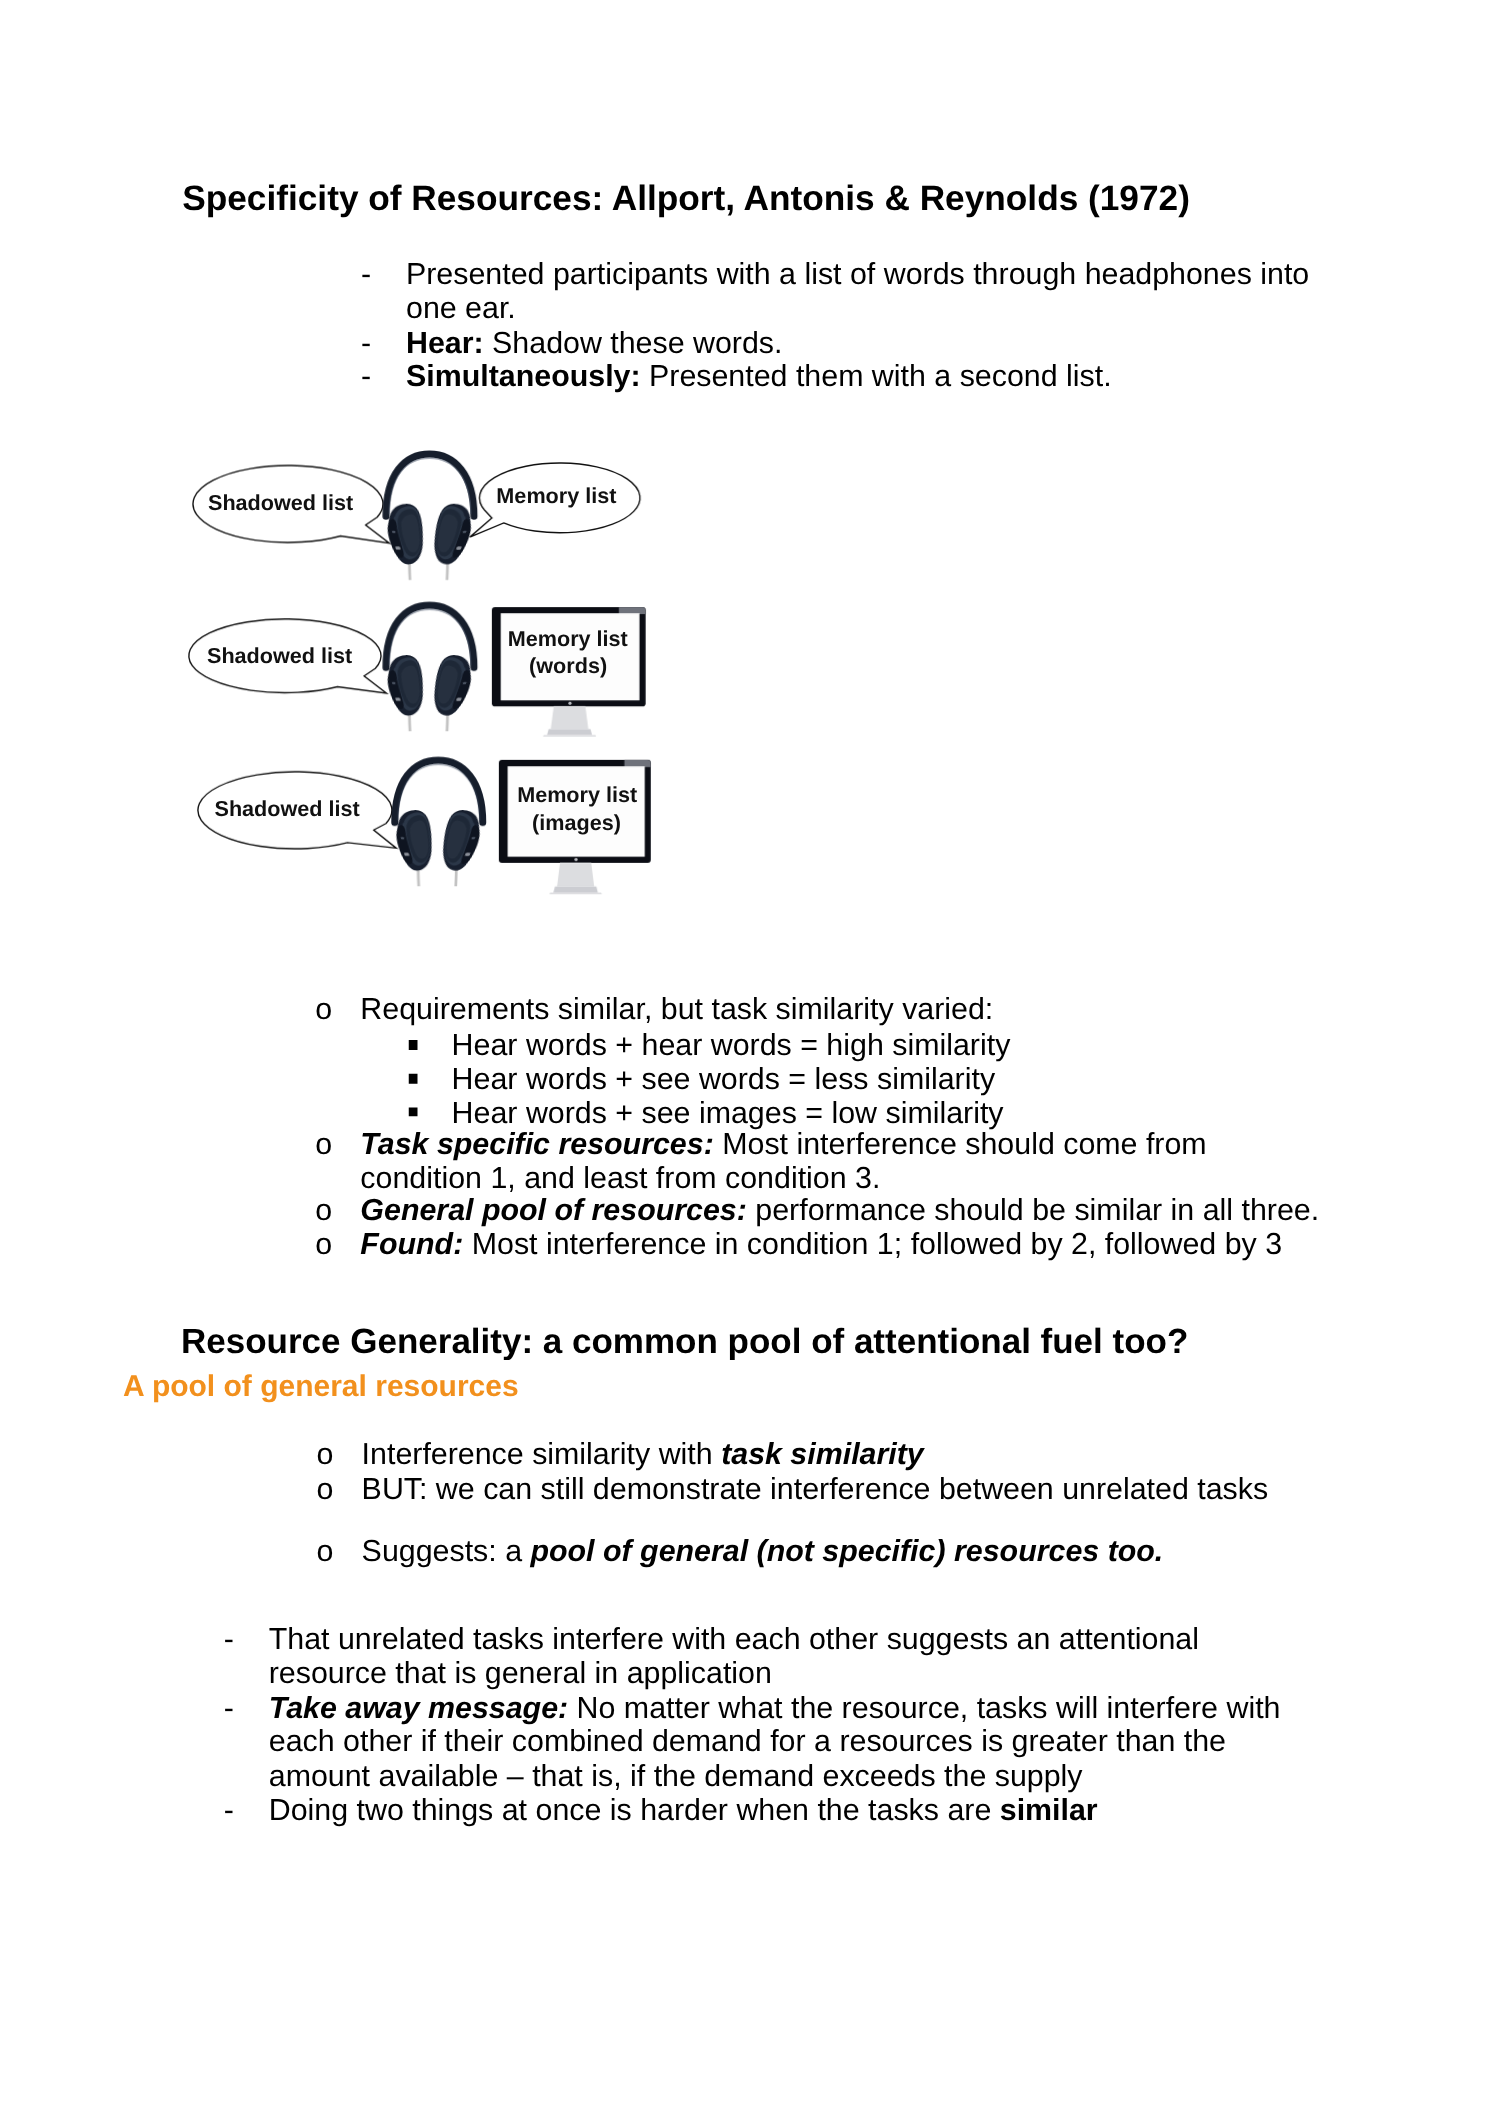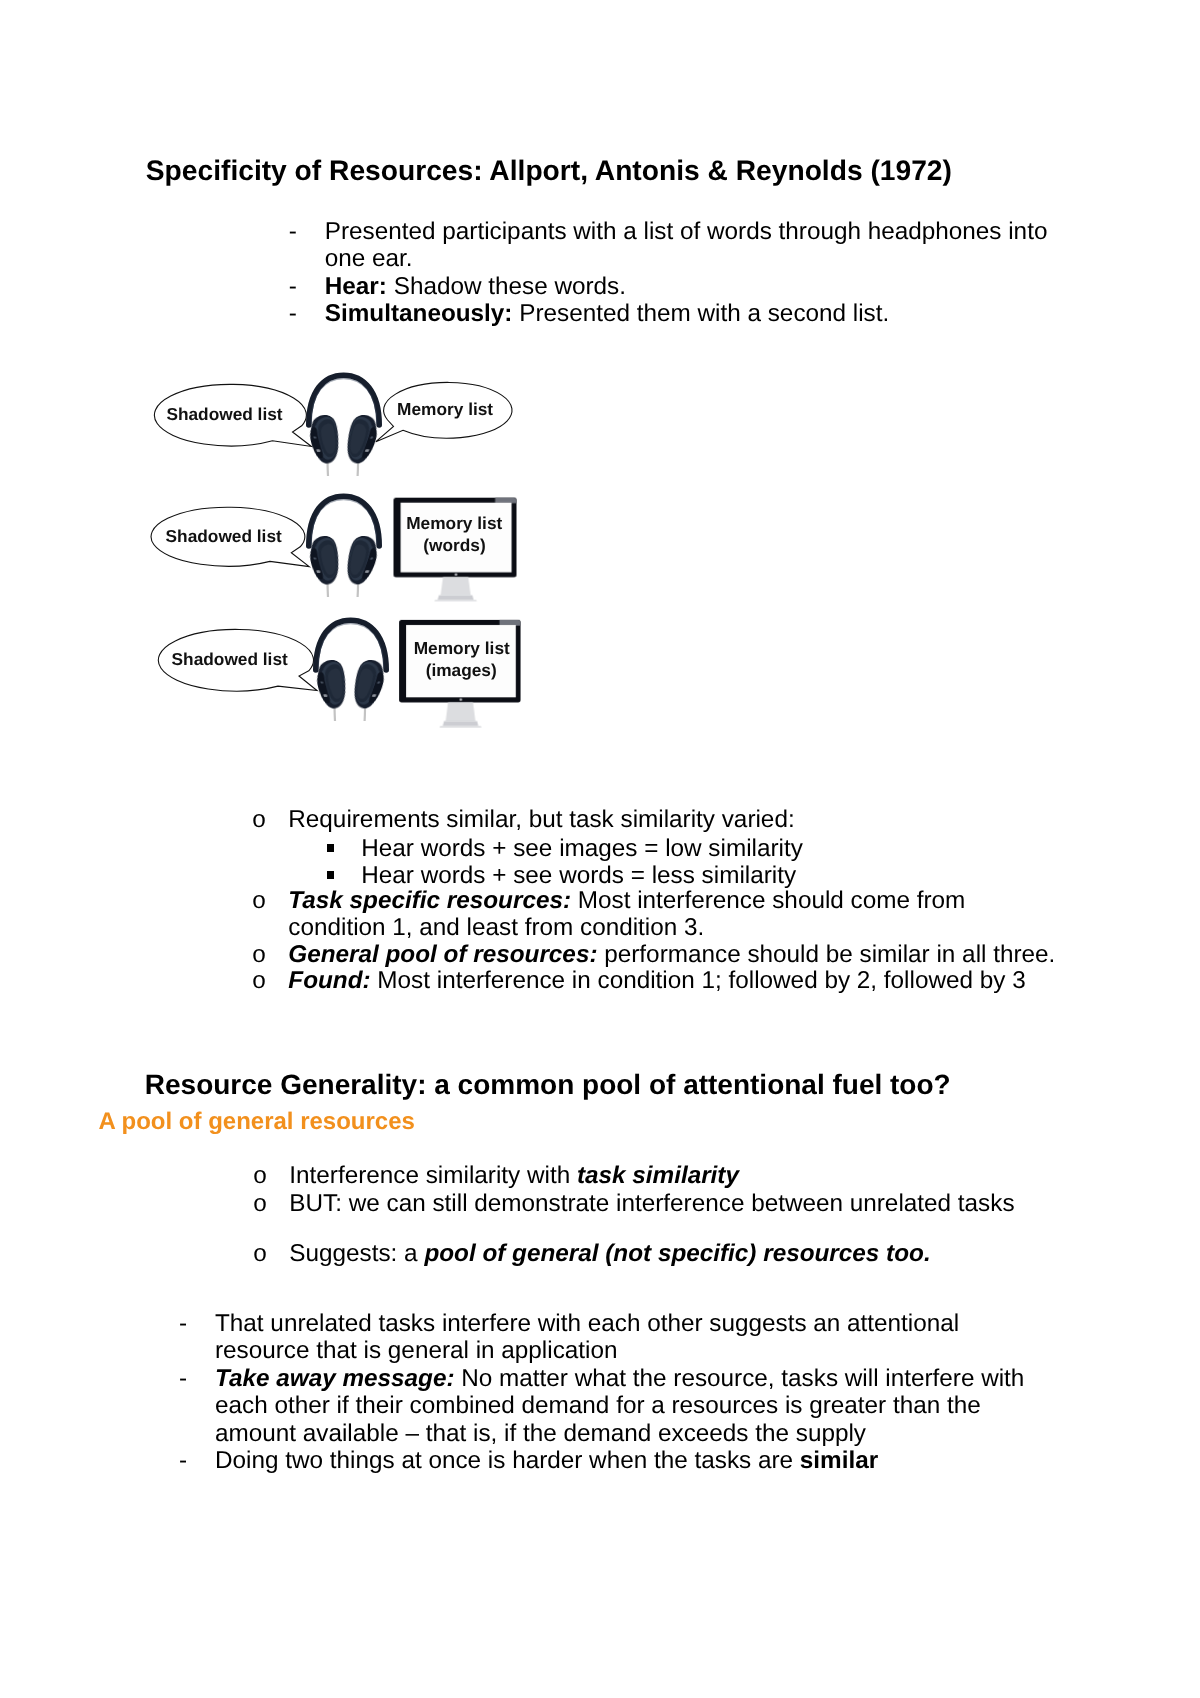--- a/index.html
+++ b/index.html
@@ -1,20 +1,20 @@
 <!DOCTYPE html>
 <html><head>
 <meta charset="utf-8">
 <style>
   html,body{margin:0;padding:0;background:#ffffff;}
   body{width:1200px;height:1698px;position:relative;overflow:hidden;
        font-family:"Liberation Sans", sans-serif; color:#000;
        text-rendering:geometricPrecision; -webkit-font-smoothing:antialiased;
        will-change:opacity;}
-  .page{position:absolute;left:0;top:12px;width:1200px;height:1464px;background:#fff;}
+  .page{position:absolute;left:0;top:0;width:1200px;height:1464px;background:#fff;}
 
   .page, .page *{will-change:opacity;}
   .abs{position:absolute;}
   h1.title{left:145.8px;top:143.6px;margin:0;font-size:28.2px;font-weight:bold;line-height:1;white-space:nowrap;}
   h2.hd2{left:144.8px;margin:0;font-size:28px;font-weight:bold;line-height:1;white-space:nowrap;text-align:right;}
   h2.hd3{left:98.4px;margin:0;font-size:24px;font-weight:bold;line-height:1;white-space:nowrap;}
 
   .blk{position:absolute;font-size:24.3px;line-height:27.6px;}
   .row{position:relative;}
   .bul{position:absolute;left:0;top:0;}
@@ -116,28 +116,29 @@
    </svg>
   </div>
 
   <div class="blk" style="left:252.3px;top:795px;width:810px;line-height:26.9px;">
     <div class="row" style="padding-left:36px;">
       <span class="bul">o</span>
       <span>Requirements similar, but task similarity varied:</span>
     </div>
     <div class="row" style="padding-left:109px;top:2.5px;">
       <span class="bul sq" style="left:74.6px;" aria-label="▪"></span>
+      <span>Hear words + hear words = high similarity</span>
+    </div>
+    <div class="row" style="padding-left:109px;top:2.5px;">
+      <span class="bul sq" style="left:74.6px;" aria-label="▪"></span>
+      <span>Hear words + see words = less similarity</span>
     </div>
     <div class="row" style="padding-left:109px;top:2.5px;">
       <span class="bul sq" style="left:74.6px;" aria-label="▪"></span>
       <span>Hear words + see images = low similarity</span>
-    </div>
-    <div class="row" style="padding-left:109px;top:2.5px;">
-      <span class="bul sq" style="left:74.6px;" aria-label="▪"></span>
-      <span>Hear words + see words = less similarity</span>
     </div>
     <div class="row" style="padding-left:36px;">
       <span class="bul">o</span><span class="bi">Task specific resources:</span><span> Most interference should come from condition 1, and least from condition 3.</span>
     </div>
     <div class="row" style="padding-left:36px;">
       <span class="bul">o</span><span class="bi">General pool of resources:</span><span> performance should be similar in all three.</span>
     </div>
     <div class="row" style="padding-left:36px;">
       <span class="bul">o</span><span class="bi">Found:</span><span> Most interference in condition 1; followed by 2, followed by 3</span>
     </div>

